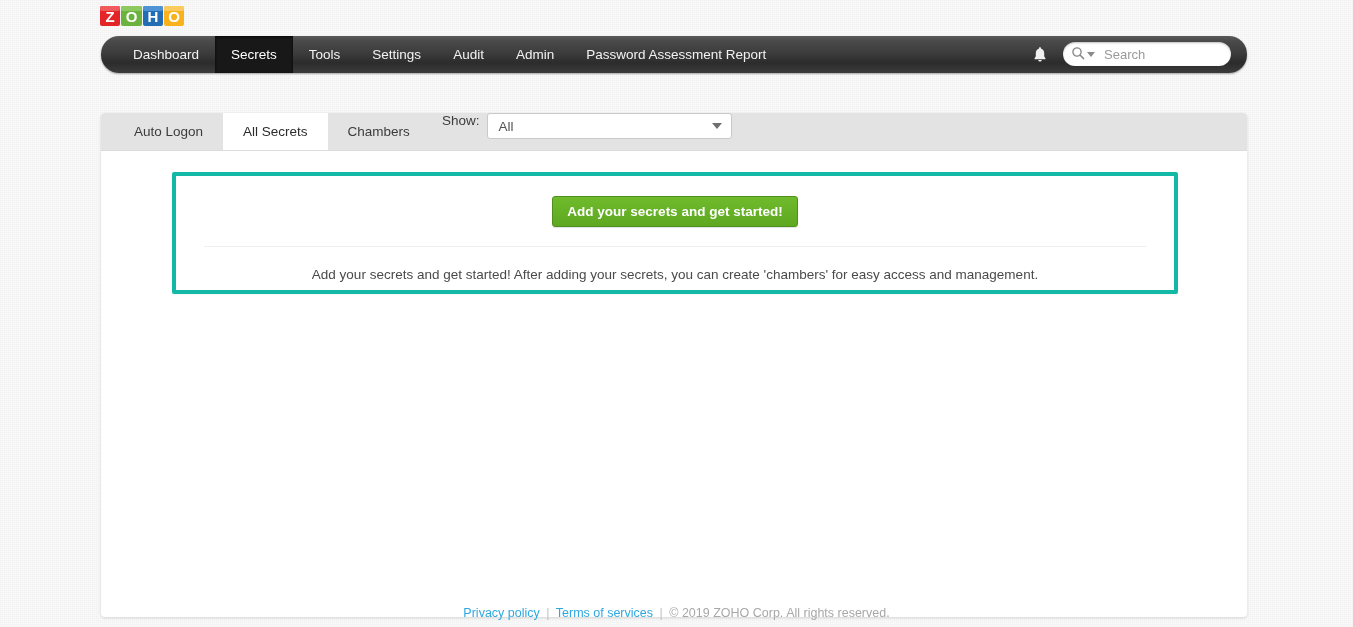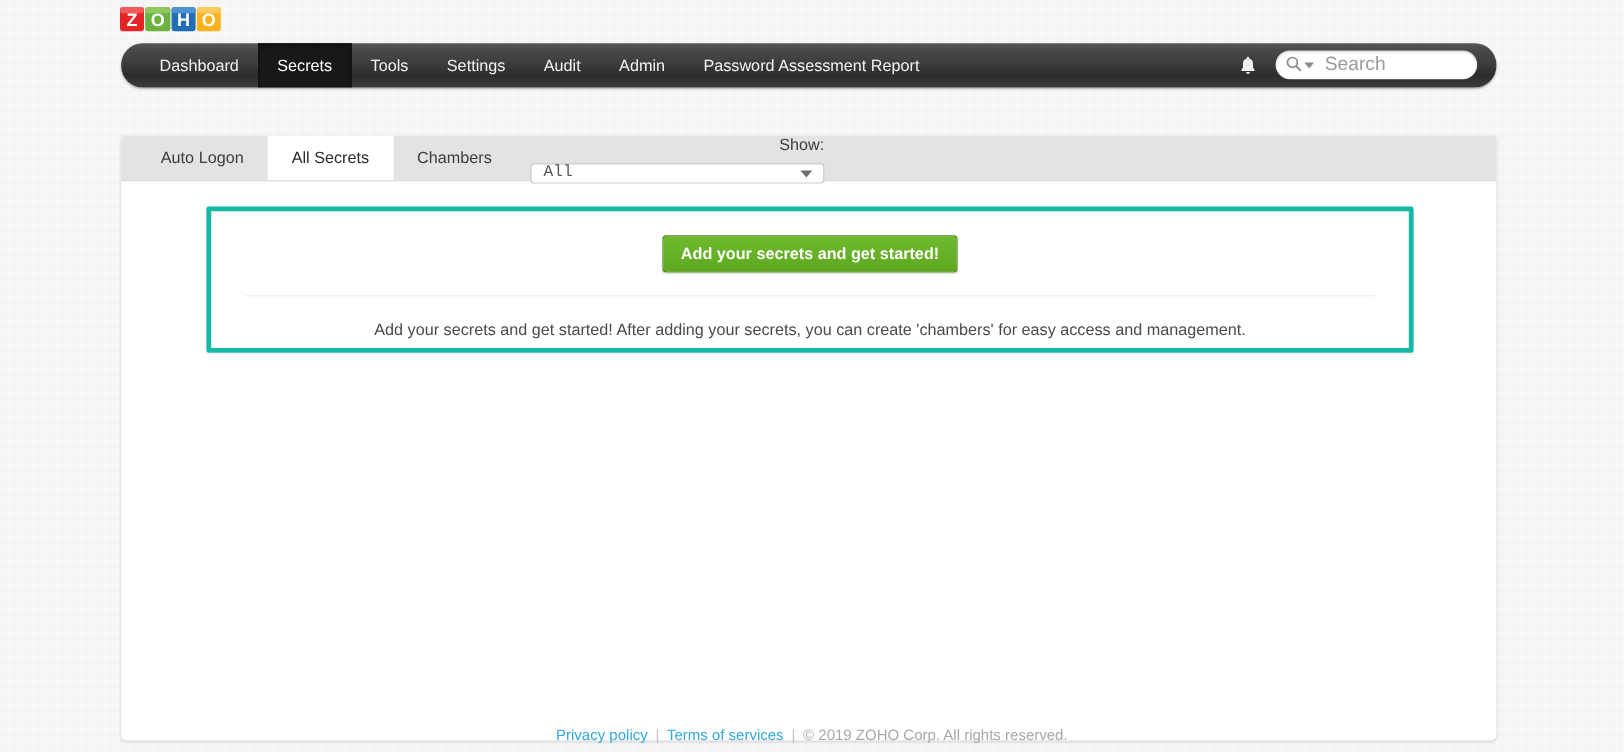--- a/index.html
+++ b/index.html
@@ -119,21 +119,21 @@
     border-left: 4px solid transparent;
     border-right: 4px solid transparent;
     border-top: 5px solid #8a8a8a;
     margin-right: 7px;
   }
   .searchbox input {
     border: 0;
     outline: 0;
     flex: 1 1 auto;
     font-family: "Liberation Sans", sans-serif;
-    font-size: 16px;
+    font-size: 13px;
     color: #333;
     background: transparent;
     min-width: 0;
   }
   .searchbox input::placeholder { color: #9a9a9a; }
 
   
   .panel {
     position: absolute;
     left: 101px;
@@ -162,44 +162,42 @@
     color: #3c3c3c;
     cursor: pointer;
     white-space: nowrap;
   }
   .subtab.active {
     background: #ffffff;
     color: #2b2b2b;
   }
   .showwrap {
     display: flex;
-    align-items: flex-end;
+    align-items: flex-start;
     margin-left: 12px;
     gap: 8px;
-    flex-direction: column;
   }
   .showlabel {
     font-size: 13.5px;
     color: #3c3c3c;
     white-space: nowrap;
   }
   .select {
     position: relative;
     width: 245px;
     height: 26px;
     background: #fff;
     border: 1px solid #c9c9c9;
     border-radius: 3px;
     display: flex;
     align-items: center;
     padding: 0 10px;
     font-size: 13.5px;
     color: #555;
     cursor: pointer;
-    font-family: Liberation Mono, monospace;
   }
   .select .scaret {
     position: absolute;
     right: 9px;
     width: 0; height: 0;
     border-left: 5px solid transparent;
     border-right: 5px solid transparent;
     border-top: 6px solid #6f6f6f;
   }
 

